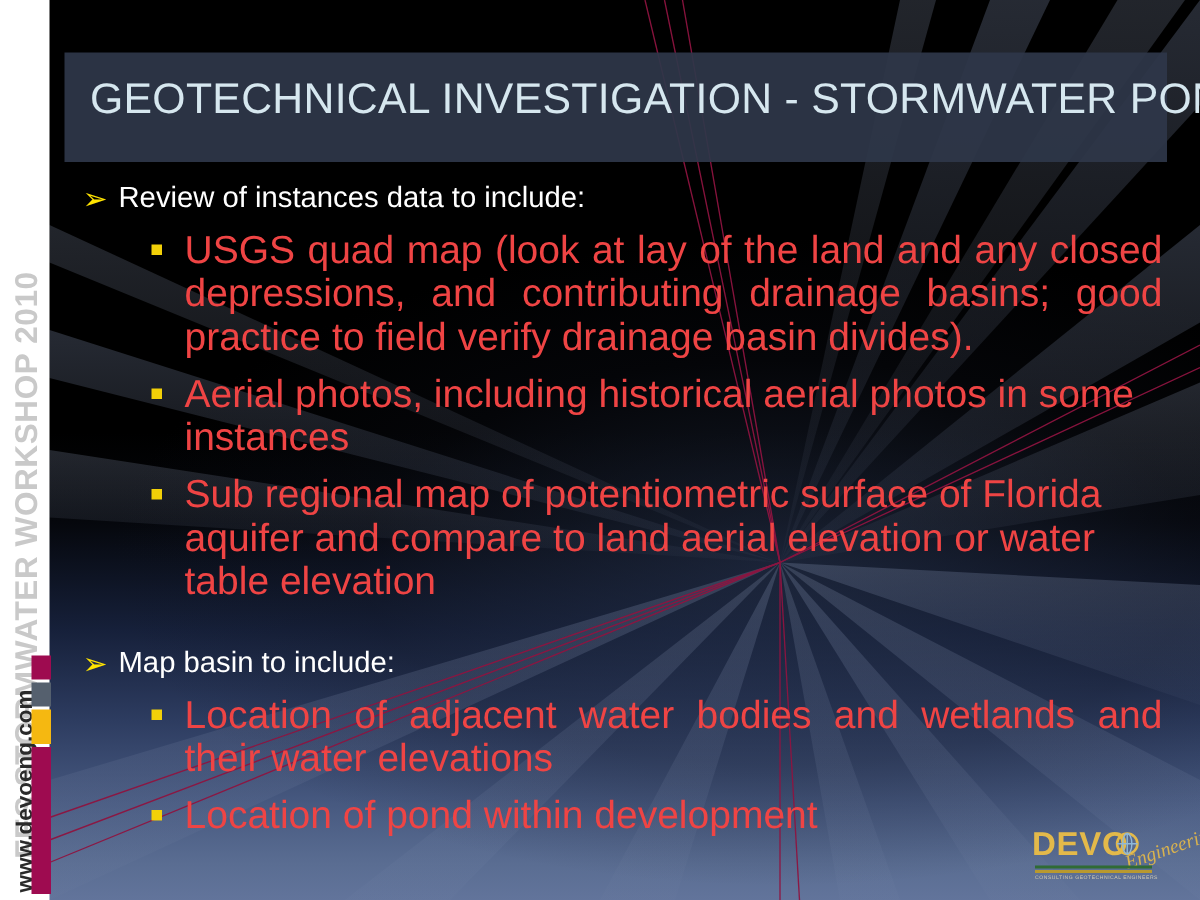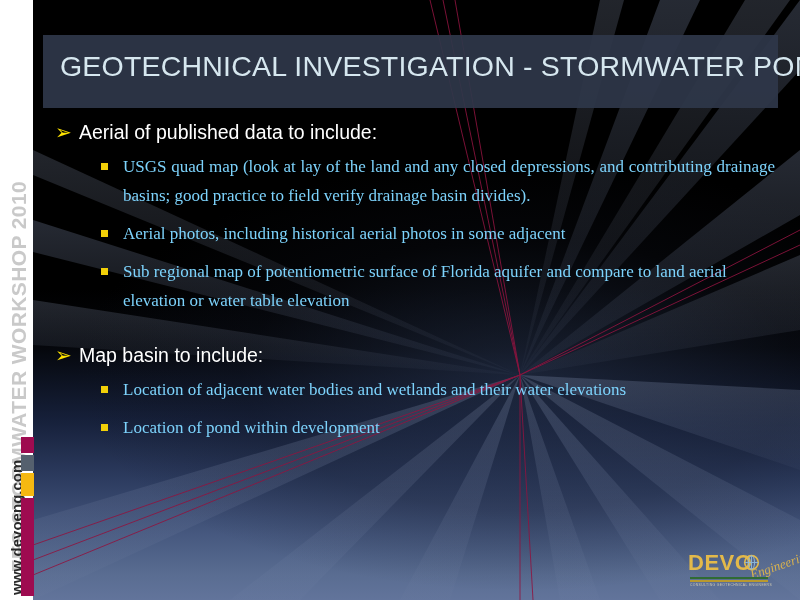--- a/index.html
+++ b/index.html
@@ -92,21 +92,21 @@
     display:flex;align-items:flex-start;
     margin:0 0 9px 0;padding-left:46px;
   }
   .lvl2 .mk{
     flex:0 0 auto;width:22px;padding-top:11px;
   }
   .lvl2 .sq{
     display:block;width:7px;height:7px;background:#f2d008;
   }
   .lvl2 .tx{
-    flex:1 1 auto;color:#7dd3fc;font-size:17px;line-height:29px;font-family:Liberation Serif, serif;
+    flex:1 1 auto;color:#ef4444;font-size:26px;line-height:29px;
   }
   .just{text-align:justify;}
   .gap{height:17px;}
 
   
   .logo{
     position:absolute;left:688px;top:548px;width:104px;height:46px;z-index:30;
   }
   .logo-word{
     position:absolute;left:0;top:2px;
@@ -186,36 +186,36 @@
     </g>
   </svg>
 
   <div class="title-band"></div>
   <div class="title-text">GEOTECHNICAL INVESTIGATION - STORMWATER PONDS</div>
 
   <div class="content">
 
     <div class="lvl1">
       <span class="mk">➢</span>
-      <span class="tx">Aerial of published data to include:</span>
+      <span class="tx">Review of instances data to include:</span>
     </div>
 
     <div class="lvl2">
       <span class="mk">
           <span class="sq"></span>
         </span>
       <span class="tx just">USGS quad map (look at lay of the land and any closed depressions, and contributing drainage basins; good practice to field verify drainage basin divides).</span>
     </div>
 
 
     <div class="lvl2">
       <span class="mk">
           <span class="sq"></span>
         </span>
-      <span class="tx">Aerial photos, including historical aerial photos in some adjacent</span>
+      <span class="tx">Aerial photos, including historical aerial photos in some instances</span>
     </div>
 
     <div class="lvl2">
       <span class="mk">
           <span class="sq"></span>
         </span>
       <span class="tx">Sub regional map of potentiometric surface of Florida aquifer and compare to land aerial elevation or water table elevation</span>
     </div>
 
     <div class="gap"></div>

